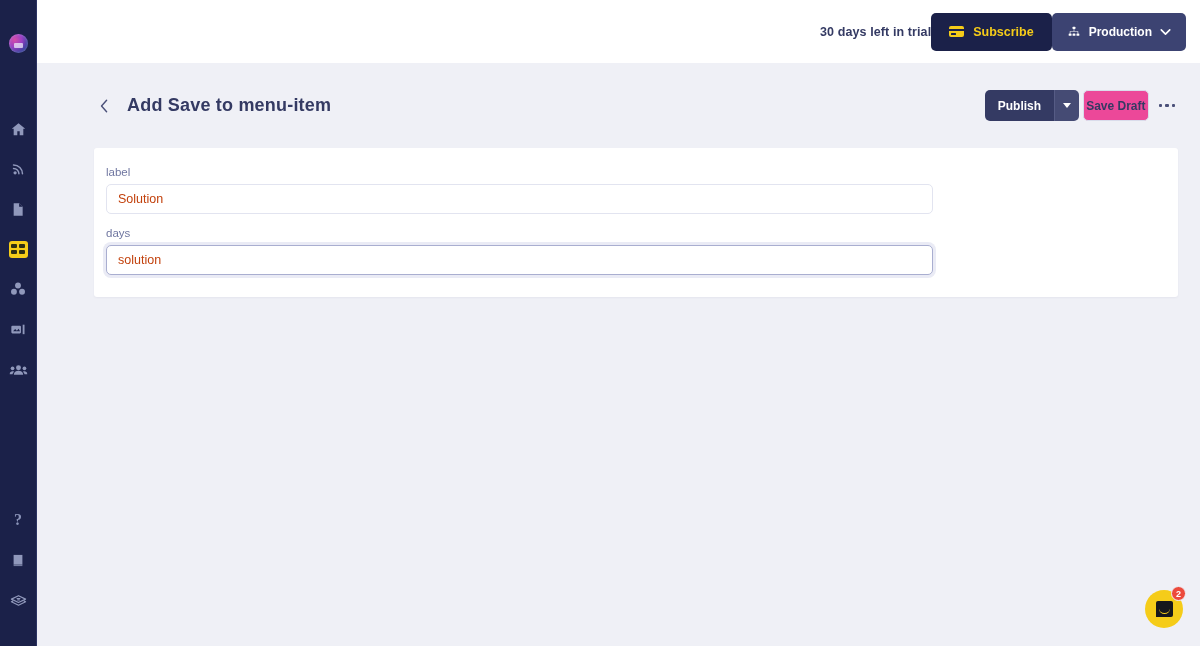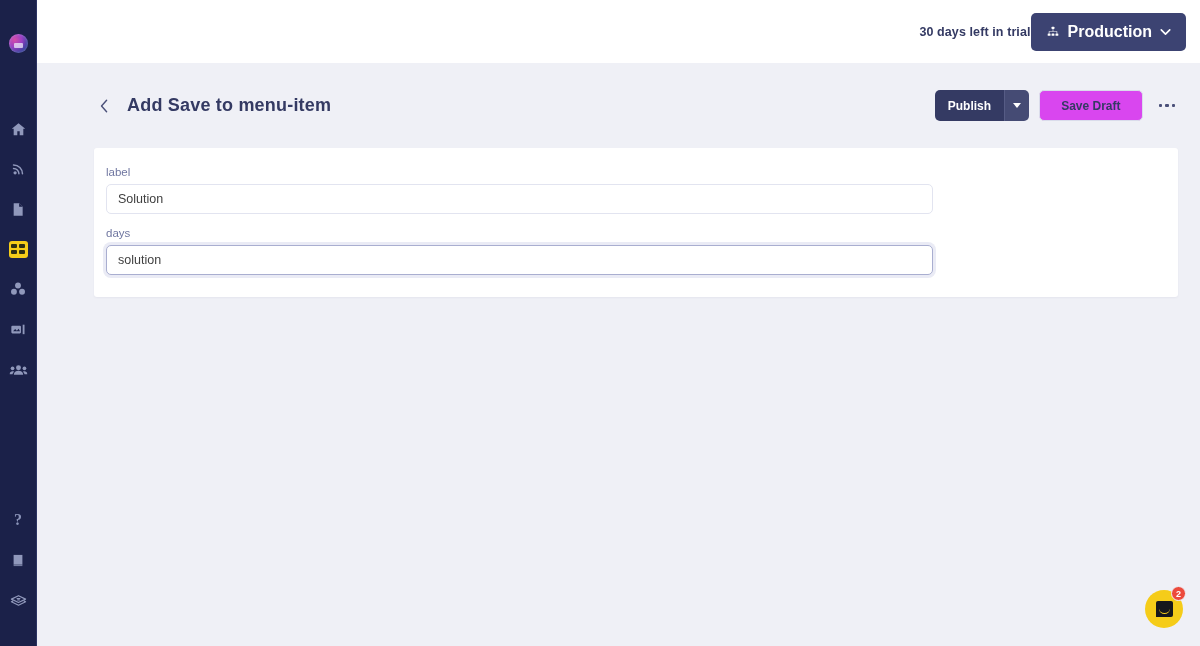--- a/index.html
+++ b/index.html
@@ -77,76 +77,76 @@
     content: ""; position: absolute; left: 0; top: 2.5px; width: 15px; height: 2.5px;
     background: #1b2149;
   }
   .card-icon::after {
     content: ""; position: absolute; left: 2px; bottom: 2px; width: 5px; height: 2px;
     background: #1b2149; border-radius: .5px;
   }
   .btn-env {
     background: #3c4372; color: #ffffff;
     height: 38px; padding: 0 15px; gap: 8px;
-    font-size: 16px; font-weight: bold;
+    font-size: 12px; font-weight: bold;
   }
 
   
   .page-head {
     height: 85px; display: flex; align-items: center;
     padding: 0 19px 0 57px; position: relative;
     flex: 0 0 85px;
   }
   .back-chevron {
     position: absolute; left: 58px; top: 50%; transform: translateY(-50%);
     width: 18px; height: 18px; display: flex; align-items: center; justify-content: center;
     cursor: pointer; color: #4a5079;
   }
   .page-title {
     margin-left: 33px;
     font-size: 18px; font-weight: bold; color: #343a63; letter-spacing: .2px;
   }
-  .head-actions { margin-left: auto; display: flex; align-items: center; gap: 10px; }
+  .head-actions { margin-left: auto; display: flex; align-items: center; gap: 4px; }
   .split {
     display: inline-flex; border-radius: 5px; overflow: hidden; height: 31px;
   }
   .split-main {
     background: #343a63; color: #fff; font-size: 12px; font-weight: bold;
     padding: 0 13px; display: flex; align-items: center; cursor: pointer;
   }
   .split-arrow {
     background: #454b74; color: #fff; width: 25px;
     display: flex; align-items: center; justify-content: center; cursor: pointer;
     border-left: 1px solid #565c85;
   }
   .caret { width: 0; height: 0; border-left: 4px solid transparent; border-right: 4px solid transparent; border-top: 5px solid #fff; }
   .btn-draft {
-    background: #d946ef; color: #343a63; border: 1px solid #dadceb;
-    height: 31px; padding: 0 21px; font-size: 12px; font-weight: bold;
+    background: #ec4899; color: #343a63; border: 1px solid #dadceb;
+    height: 31px; padding: 0 2px; font-size: 12px; font-weight: bold;
   }
   .dots { display: flex; gap: 3px; padding: 6px; cursor: pointer; }
   .dots i { width: 3.5px; height: 3.5px; background: #4a5079; border-radius: 1px; display: block; }
 
   
   .content { padding: 0 22px 0 57px; }
   .card {
     background: #ffffff; border-radius: 3px;
     padding: 18px 0 22px 0;
     box-shadow: 0 1px 2px rgba(40,45,90,.05);
   }
   .field { padding: 0 12px 0 12px; }
   .field + .field { margin-top: 13px; }
   .field-label {
     font-size: 11.5px; color: #6f76a0; margin-bottom: 6px; padding-left: 0;
   }
   .input {
     width: 827px; height: 30px;
     border-radius: 5px; background: #fff;
     border: 1px solid #e2e4f0;
-    font-family: inherit; font-size: 12.5px; color: #404040;
+    font-family: inherit; font-size: 12.5px; color: #c2410c;
     padding: 0 11px;
     outline: none;
   }
   .input.focused {
     border-color: #a9aed0;
     box-shadow: 0 0 0 3px rgba(160,166,210,.22);
   }
 
   
   .intercom {
@@ -263,20 +263,24 @@
         </svg>
       </div>
     </div>
   </nav>
 
   <div class="main">
 
     <header class="topbar">
       <span class="trial-text">30 days left in trial</span>
 
+      <button class="btn btn-subscribe">
+        <span class="card-icon"></span>
+        <span>Subscribe</span>
+      </button>
 
       <button class="btn btn-env">
         <svg width="14" height="13" viewBox="0 0 24 24" fill="currentColor">
           <rect x="9.4" y="3" width="5.2" height="4.4" rx="1"></rect>
           <rect x="2.2" y="15.6" width="5.2" height="4.4" rx="1"></rect>
           <rect x="9.4" y="15.6" width="5.2" height="4.4" rx="1"></rect>
           <rect x="16.6" y="15.6" width="5.2" height="4.4" rx="1"></rect>
           <path d="M11.4 7.4h1.2v4h-1.2zM4.2 11.4h15.6v1.2H4.2zM4.2 11.4h1.2v4.2H4.2zM18.6 11.4h1.2v4.2h-1.2z"></path>
         </svg>
         <span>Production</span>

